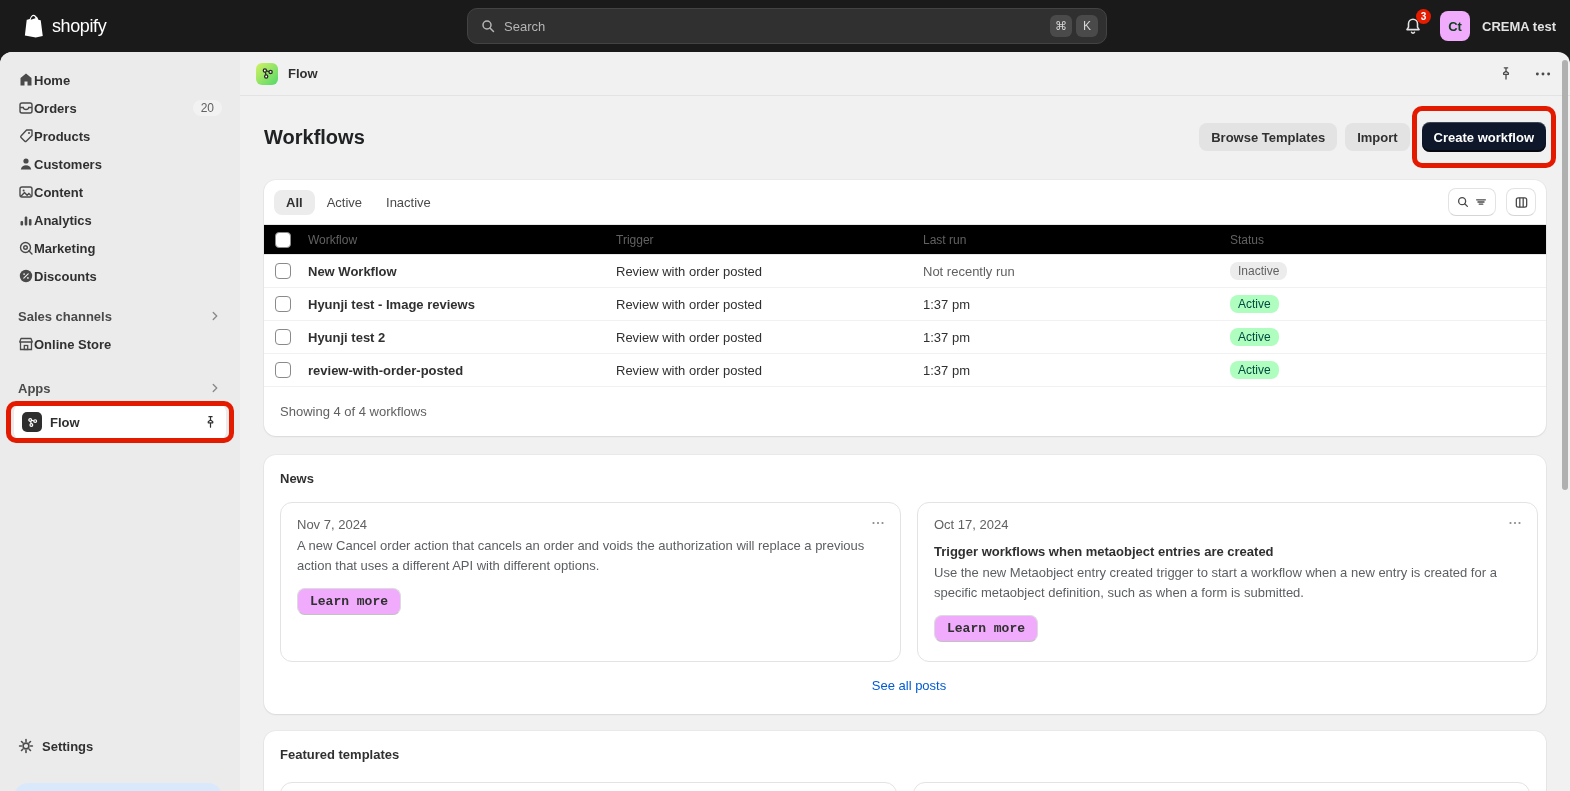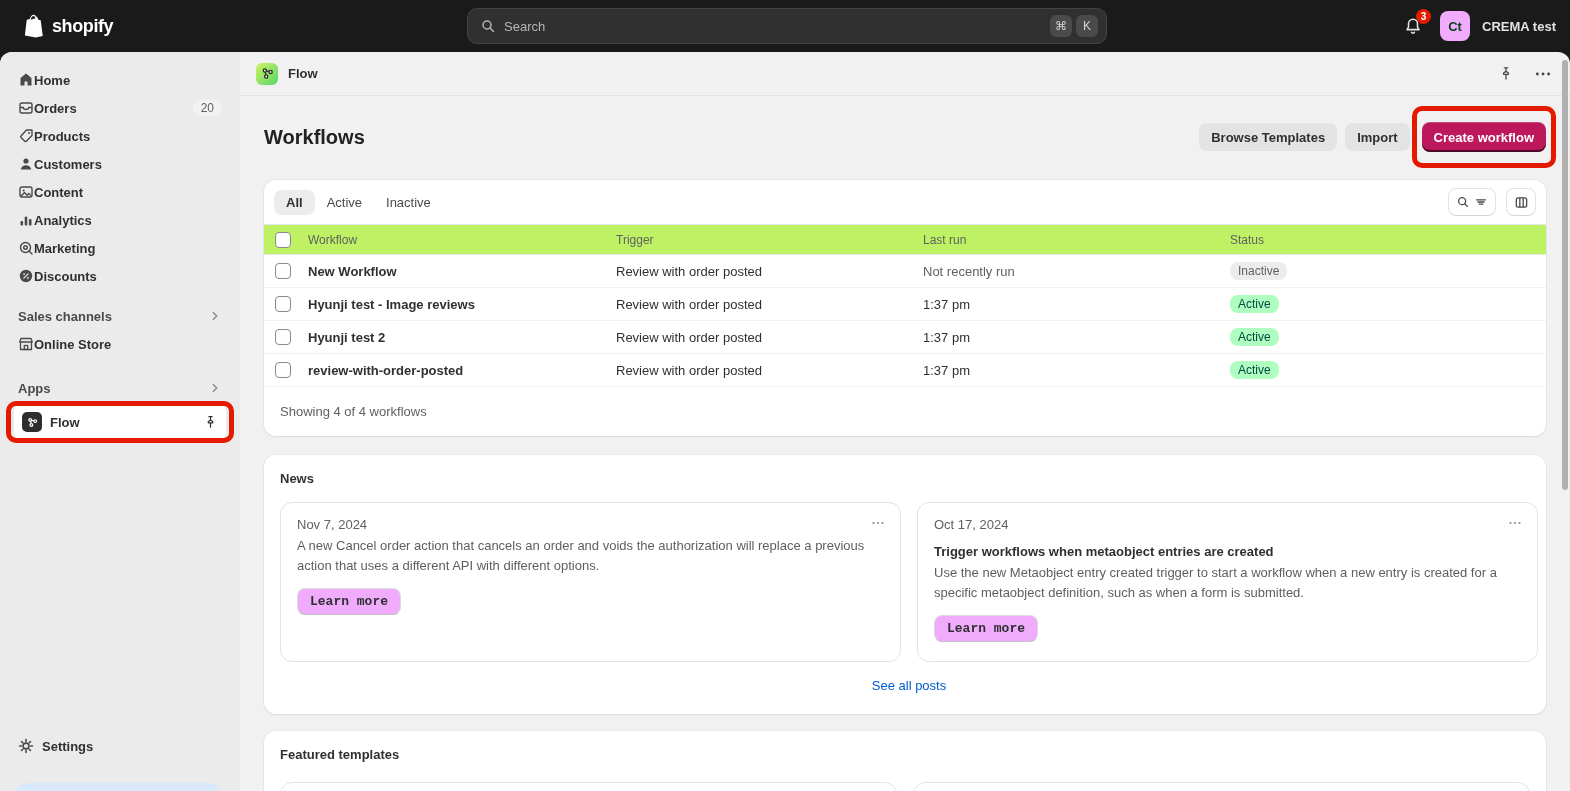--- a/index.html
+++ b/index.html
@@ -2,21 +2,21 @@
 <html><head>
 <meta charset="utf-8">
 <style>
   * { margin:0; padding:0; box-sizing:border-box; }
   body { font-family:"Liberation Sans","DejaVu Sans",sans-serif; background:#1a1a1a; }
   .screen { position:relative; width:1570px; height:791px; overflow:hidden; background:#1a1a1a; }
 
   
   .topbar { position:absolute; top:0; left:0; right:0; height:52px; display:flex; align-items:center; padding:0 14px; }
   .brand { display:flex; align-items:center; gap:6px; padding-left:6px; }
-  .brand .wordmark { color:#fff; font-size:18px; font-weight:700; letter-spacing:-0.4px; }
+  .brand .wordmark { color:#fff; font-size:18px; font-weight:400; letter-spacing:-0.4px; }
   .searchbar { position:absolute; left:467px; width:640px; top:8px; height:36px; background:#303030; border:1px solid #434343; border-radius:10px; display:flex; align-items:center; padding:0 8px 0 12px; }
   .searchbar .mag { color:#b5b5b5; display:flex; margin-right:8px; }
   .searchbar input { flex:1; background:transparent; border:none; outline:none; color:#e3e3e3; font-size:13px; font-family:inherit; }
   .searchbar input::placeholder { color:#b5b5b5; }
   .kbd { background:#4a4a4a; color:#d5d5d5; border-radius:6px; min-width:22px; height:22px; display:flex; align-items:center; justify-content:center; font-size:12px; margin-left:4px; font-family:inherit; }
   .top-right { margin-left:auto; display:flex; align-items:center; gap:12px; }
   .bell-wrap { position:relative; width:30px; height:30px; display:flex; align-items:center; justify-content:center; color:#e3e3e3; }
   .bell-badge { position:absolute; top:-2px; right:-3px; background:#e51c00; color:#fff; font-size:10px; font-weight:700; border-radius:8px; min-width:15px; height:15px; display:flex; align-items:center; justify-content:center; padding:0 3px; }
   .avatar { width:30px; height:30px; border-radius:8px; background:#f0abfc; color:#0b401a; font-size:13px; font-weight:700; display:flex; align-items:center; justify-content:center; }
   .account-name { color:#e3e3e3; font-size:13px; font-weight:700; white-space:nowrap; }
@@ -50,35 +50,35 @@
   .app-header { display:flex; align-items:center; gap:10px; height:44px; padding:0 18px 0 16px; border-bottom:1px solid #e3e3e3; }
   .app-icon { width:22px; height:22px; border-radius:6px; background:linear-gradient(135deg,#d3f163,#53d86a); display:flex; align-items:center; justify-content:center; color:#2a2a2a; }
   .app-title { font-size:13px; font-weight:700; color:#303030; }
   .app-header-right { margin-left:auto; display:flex; align-items:center; gap:20px; color:#4a4a4a; }
 
   .page-head { display:flex; align-items:center; padding:26px 24px 0 24px; }
   .page-title { font-size:20px; font-weight:700; color:#202223; }
   .actions { margin-left:auto; display:flex; align-items:center; gap:8px; }
   .btn { border:none; border-radius:8px; font-size:13px; font-weight:700; font-family:inherit; padding:0 12px; height:28px; cursor:pointer; }
   .btn-secondary { background:#e3e3e3; color:#303030; }
-  .btn-primary { background:#be185d; color:#fff; height:30px; box-shadow:inset 0 -2px 0 rgba(0,0,0,.6), inset 0 1px 0 rgba(255,255,255,.2); }
+  .btn-primary { background:#0f172a; color:#fff; height:30px; box-shadow:inset 0 -2px 0 rgba(0,0,0,.6), inset 0 1px 0 rgba(255,255,255,.2); }
   .create-wrap { position:relative; display:inline-flex; margin-left:4px; }
   .annotation-create { top:-16px; bottom:-16px; left:-10px; right:-10px; }
 
   .card { background:#fff; border-radius:12px; margin:0 24px; box-shadow:0 1px 2px rgba(0,0,0,.07), 0 0 0 1px rgba(0,0,0,.03); }
   .table-card { margin-top:28px; }
   .tabs-row { display:flex; align-items:center; padding:8px 10px; height:44px; }
   .tab { padding:5px 12px; border-radius:8px; font-size:13px; color:#4a4a4a; font-weight:400; cursor:pointer; }
   .tab.selected { background:#ececec; color:#303030; font-weight:700; }
   .tabs-right { margin-left:auto; display:flex; gap:10px; }
   .iconbtn { height:28px; background:#fff; border:1px solid #e3e3e3; border-bottom-color:#d5d5d5; border-radius:8px; display:flex; align-items:center; justify-content:center; gap:4px; color:#4a4a4a; cursor:pointer; }
   .iconbtn.w46 { width:48px; } .iconbtn.w30 { width:30px; }
 
   .trow { display:grid; grid-template-columns:44px 308px 307px 307px 1fr; align-items:center; height:33px; border-bottom:1px solid #f1f1f1; font-size:13px; }
-  .thead { height:31px; background:#bef264; border-top:1px solid #e7e7e7; border-bottom:1px solid #e7e7e7; color:#616161; font-size:12px; font-weight:400; }
+  .thead { height:31px; background:#000000; border-top:1px solid #e7e7e7; border-bottom:1px solid #e7e7e7; color:#616161; font-size:12px; font-weight:400; }
   .cb-cell { display:flex; justify-content:flex-end; padding-right:17px; }
   .checkbox { width:16px; height:16px; border:1.5px solid #8a8a8a; border-radius:4px; background:#fff; cursor:pointer; }
   .wname { font-weight:700; color:#303030; }
   .wtrigger { color:#303030; }
   .wlast { color:#303030; }
   .wlast.muted { color:#616161; }
   .badge { display:inline-block; padding:2px 8px; border-radius:8px; font-size:12px; }
   .badge-inactive { background:#ececec; color:#616161; }
   .badge-active { background:#affebf; color:#014b40; }
   .table-foot { padding:17px 16px; font-size:13px; color:#616161; }

